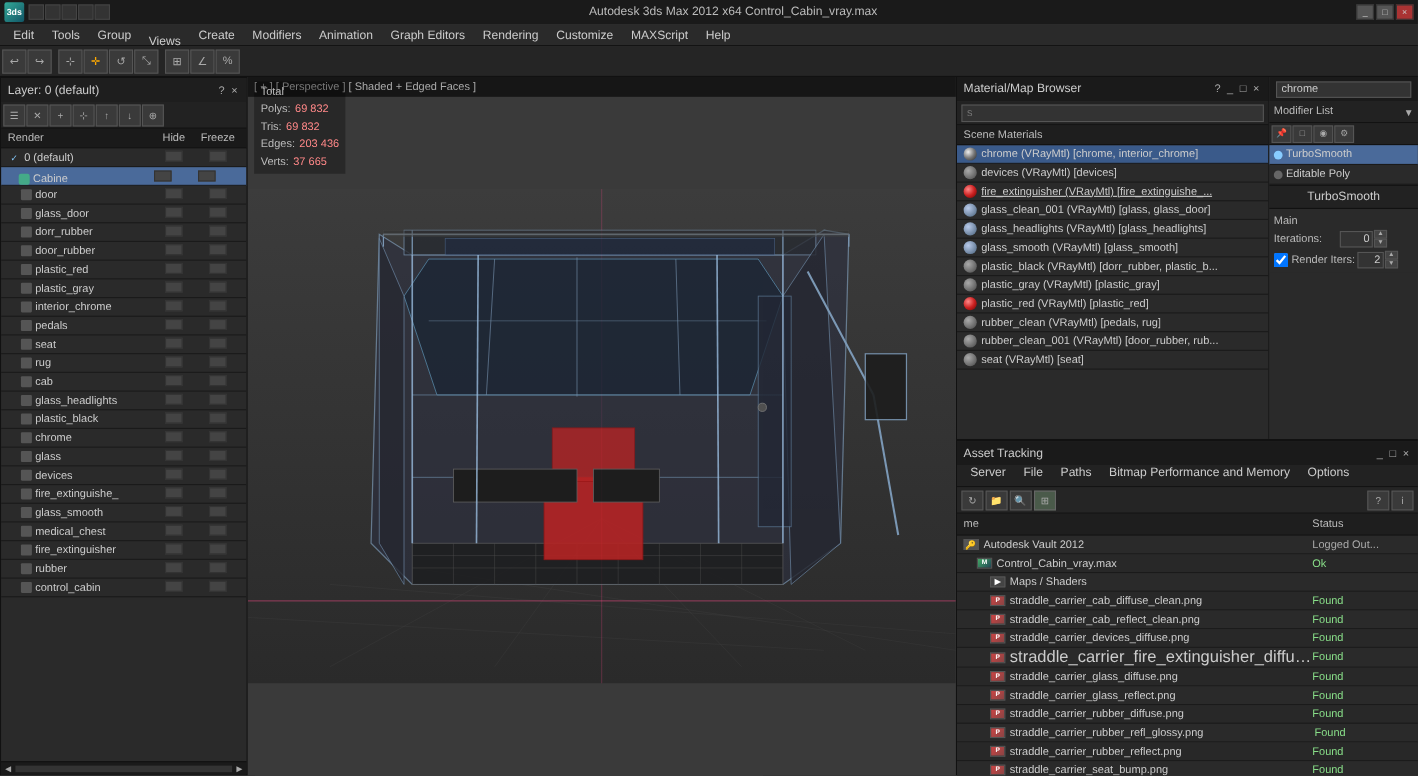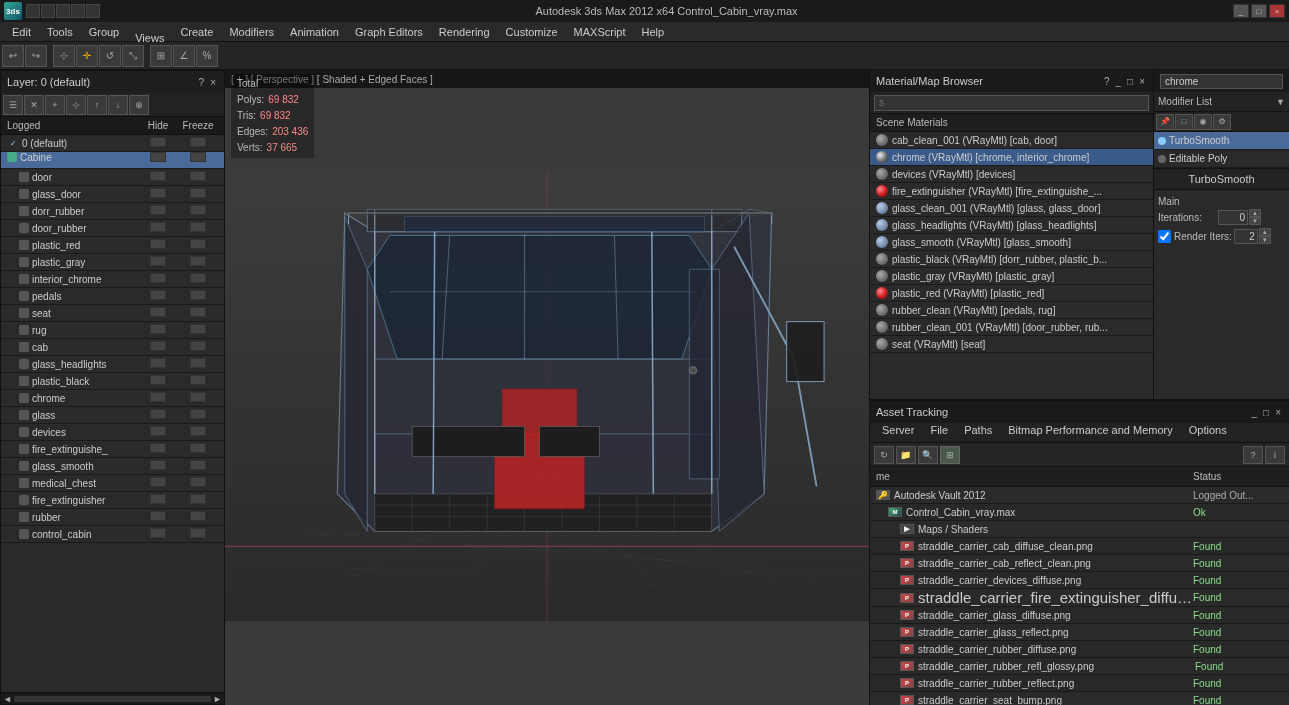--- a/index.html
+++ b/index.html
@@ -76,32 +76,32 @@
       <div style="height:24px; background:#222; display:flex; align-items:center; padding:0 2px; gap:1px; border-bottom:1px solid #111;">
         <div style="width:20px;height:20px;background:#3a3a3a;border:1px solid #555;display:flex;align-items:center;justify-content:center;cursor:pointer;font-size:9px;color:#aaa;">☰</div>
         <div style="width:20px;height:20px;background:#3a3a3a;border:1px solid #555;display:flex;align-items:center;justify-content:center;cursor:pointer;font-size:9px;color:#aaa;">✕</div>
         <div style="width:20px;height:20px;background:#3a3a3a;border:1px solid #555;display:flex;align-items:center;justify-content:center;cursor:pointer;font-size:9px;color:#aaa;">+</div>
         <div style="width:20px;height:20px;background:#3a3a3a;border:1px solid #555;display:flex;align-items:center;justify-content:center;cursor:pointer;font-size:9px;color:#aaa;">⊹</div>
         <div style="width:20px;height:20px;background:#3a3a3a;border:1px solid #555;display:flex;align-items:center;justify-content:center;cursor:pointer;font-size:9px;color:#aaa;">↑</div>
         <div style="width:20px;height:20px;background:#3a3a3a;border:1px solid #555;display:flex;align-items:center;justify-content:center;cursor:pointer;font-size:9px;color:#aaa;">↓</div>
         <div style="width:20px;height:20px;background:#3a3a3a;border:1px solid #555;display:flex;align-items:center;justify-content:center;cursor:pointer;font-size:9px;color:#aaa;">⊕</div>
       </div>
       <div style="height:18px; background:#1a1a1a; display:flex; align-items:center; padding:0 6px; font-size:10px; border-bottom:1px solid #111;">
-        <span style="flex:1; color:#bbb;">Logged</span>
+        <span style="flex:1; color:#bbb;">Render</span>
         <span style="width:40px; text-align:center; color:#bbb;">Hide</span>
         <span style="width:40px; text-align:center; color:#bbb;">Freeze</span>
       </div>
       <div style="flex:1; overflow-y:auto; background:#2a2a2a;" id="layers-list-el">
           <div style="height: 17px; display: flex; align-items: center; padding: 0px 6px; cursor: pointer; border-bottom: 1px solid rgb(26, 26, 26); background: transparent;">
             <span style="width: 12px; height: 12px; margin-right: 3px; display: flex; align-items: center; justify-content: center; font-size: 8px; color: rgb(136, 204, 255); flex-shrink: 0;">✓</span>
             <span style="flex: 1 1 0%; font-size: 10px; color: rgb(204, 204, 204);">0 (default)</span>
             <span style="width: 40px; text-align: center;"><div style="width: 16px; height: 10px; background: rgb(68, 68, 68); border: 1px solid rgb(51, 51, 51); display: inline-block;"></div></span>
             <span style="width: 40px; text-align: center;"><div style="width: 16px; height: 10px; background: rgb(68, 68, 68); border: 1px solid rgb(51, 51, 51); display: inline-block;"></div></span>
           </div>
-          <div style="height: 17px; display: flex; align-items: flex-start; padding: 0px 6px; cursor: pointer; border-bottom: 1px solid rgb(26, 26, 26); background: rgb(74, 106, 154);">
+          <div style="height: 17px; display: flex; align-items: flex-end; padding: 0px 16px; cursor: pointer; border-bottom: 1px solid rgb(26, 26, 26); background: rgb(74, 106, 154);">
             <span style="width: 10px; height: 10px; margin-right: 3px; display: flex; align-items: center; justify-content: center; font-size: 8px; color: rgb(136, 136, 136); flex-shrink: 0; background: rgb(68, 170, 136); border-radius: 2px;"></span>
             <span style="flex: 1 1 0%; font-size: 10px; color: rgb(204, 204, 204);">Cabine</span>
             <span style="width: 40px; text-align: center;"><div style="width: 16px; height: 10px; background: rgb(68, 68, 68); border: 1px solid rgb(51, 51, 51); display: inline-block;"></div></span>
             <span style="width: 40px; text-align: center;"><div style="width: 16px; height: 10px; background: rgb(68, 68, 68); border: 1px solid rgb(51, 51, 51); display: inline-block;"></div></span>
           </div>
           <div style="height: 17px; display: flex; align-items: center; padding: 0px 6px 0px 18px; cursor: pointer; border-bottom: 1px solid rgb(26, 26, 26); background: transparent;">
             <span style="width: 10px; height: 10px; margin-right: 3px; display: flex; align-items: center; justify-content: center; font-size: 8px; color: rgb(136, 136, 136); flex-shrink: 0; background: rgb(85, 85, 85); border-radius: 1px;"></span>
             <span style="flex: 1 1 0%; font-size: 10px; color: rgb(204, 204, 204);">door</span>
             <span style="width: 40px; text-align: center;"><div style="width: 16px; height: 10px; background: rgb(68, 68, 68); border: 1px solid rgb(51, 51, 51); display: inline-block;"></div></span>
             <span style="width: 40px; text-align: center;"><div style="width: 16px; height: 10px; background: rgb(68, 68, 68); border: 1px solid rgb(51, 51, 51); display: inline-block;"></div></span>
@@ -377,35 +377,31 @@
 
         <div style="height:22px; background:#222; display:flex; align-items:center; padding:2px 4px; border-bottom:1px solid #111;">
           <input type="text" style="width: 100%; background: rgb(51, 51, 51); border: 1px solid rgb(85, 85, 85); color: rgb(204, 204, 204); font-size: 10px; padding: 1px 4px; outline: none; height: 16px;" placeholder="s">
         </div>
 
         <div style="height:18px; background:#1e1e1e; display:flex; align-items:center; padding:0 6px; font-size:10px; color:#bbb; border-bottom:1px solid #111;">
           <span>Scene Materials</span>
         </div>
 
         <div style="flex:1; overflow-y:auto; background:#2a2a2a;" id="mat-list-el">
-            <div style="height: 17px; display: flex; align-items: center; padding: 0px 6px; cursor: pointer; border-bottom: 1px solid rgb(26, 26, 26);">
-              <div style="width: 12px; height: 12px; border-radius: 50%; margin-right: 4px; flex-shrink: 0; background: radial-gradient(circle at 35% 35%, rgb(170, 170, 170), rgb(68, 68, 68));"></div>
-              <span style="color: rgb(204, 204, 204); font-size: 10px; white-space: nowrap; overflow: hidden; text-overflow: ellipsis;">cab_clean_001 (VRayMtl) [cab, door]</span>
-            </div>
             <div style="height: 17px; display: flex; align-items: center; padding: 0px 6px; cursor: pointer; border-bottom: 1px solid rgb(26, 26, 26); background: rgb(58, 90, 138);">
               <div style="width: 12px; height: 12px; border-radius: 50%; margin-right: 4px; flex-shrink: 0; background: radial-gradient(circle at 35% 35%, rgb(238, 238, 238), rgb(119, 119, 119), rgb(34, 34, 34));"></div>
               <span style="color: rgb(204, 204, 204); font-size: 10px; white-space: nowrap; overflow: hidden; text-overflow: ellipsis;">chrome (VRayMtl) [chrome, interior_chrome]</span>
             </div>
             <div style="height: 17px; display: flex; align-items: center; padding: 0px 6px; cursor: pointer; border-bottom: 1px solid rgb(26, 26, 26);">
               <div style="width: 12px; height: 12px; border-radius: 50%; margin-right: 4px; flex-shrink: 0; background: radial-gradient(circle at 35% 35%, rgb(170, 170, 170), rgb(68, 68, 68));"></div>
               <span style="color: rgb(204, 204, 204); font-size: 10px; white-space: nowrap; overflow: hidden; text-overflow: ellipsis;">devices (VRayMtl) [devices]</span>
             </div>
             <div style="height: 17px; display: flex; align-items: center; padding: 0px 6px; cursor: pointer; border-bottom: 1px solid rgb(26, 26, 26);">
               <div style="width: 12px; height: 12px; border-radius: 50%; margin-right: 4px; flex-shrink: 0; background: radial-gradient(circle at 35% 35%, rgb(255, 136, 136), rgb(204, 34, 34), rgb(102, 0, 0));"></div>
-              <span style="color: rgb(204, 204, 204); font-size: 10px; white-space: nowrap; overflow: hidden; text-overflow: ellipsis;">fire_extinguisher (VRayMtl) [fire_extinguishe_...</span>
+              <span style="color: rgb(204, 204, 204); font-size: 10px; white-space: nowrap; overflow: hidden; text-overflow: ellipsis; text-decoration: underline;">fire_extinguisher (VRayMtl) [fire_extinguishe_...</span>
             </div>
             <div style="height: 17px; display: flex; align-items: center; padding: 0px 6px; cursor: pointer; border-bottom: 1px solid rgb(26, 26, 26);">
               <div style="width: 12px; height: 12px; border-radius: 50%; margin-right: 4px; flex-shrink: 0; background: radial-gradient(circle at 35% 35%, rgba(200, 220, 255, 0.9), rgba(100, 150, 200, 0.5));"></div>
               <span style="color: rgb(204, 204, 204); font-size: 10px; white-space: nowrap; overflow: hidden; text-overflow: ellipsis;">glass_clean_001 (VRayMtl) [glass, glass_door]</span>
             </div>
             <div style="height: 17px; display: flex; align-items: center; padding: 0px 6px; cursor: pointer; border-bottom: 1px solid rgb(26, 26, 26);">
               <div style="width: 12px; height: 12px; border-radius: 50%; margin-right: 4px; flex-shrink: 0; background: radial-gradient(circle at 35% 35%, rgba(200, 220, 255, 0.9), rgba(100, 150, 200, 0.5));"></div>
               <span style="color: rgb(204, 204, 204); font-size: 10px; white-space: nowrap; overflow: hidden; text-overflow: ellipsis;">glass_headlights (VRayMtl) [glass_headlights]</span>
             </div>
             <div style="height: 17px; display: flex; align-items: center; padding: 0px 6px; cursor: pointer; border-bottom: 1px solid rgb(26, 26, 26);">

